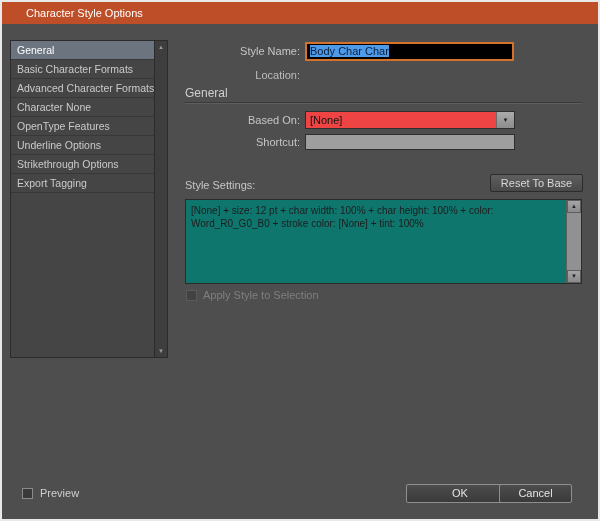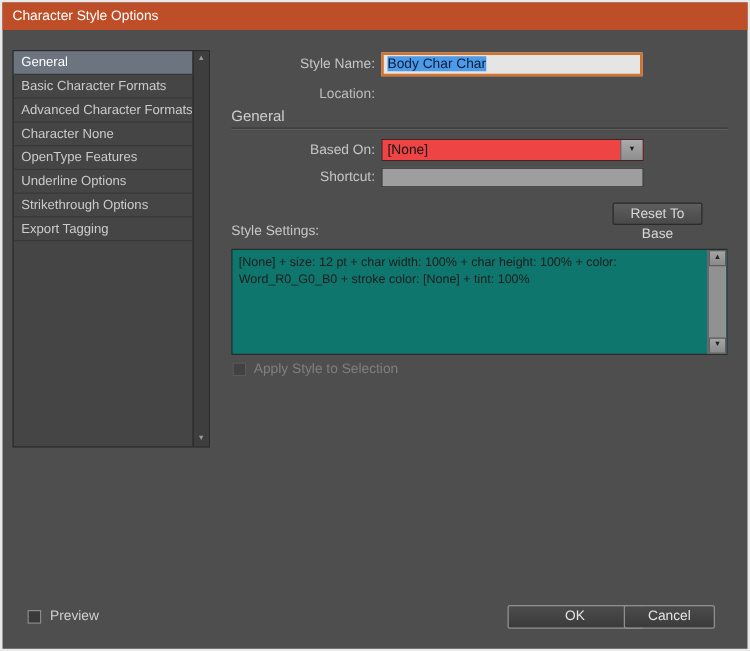--- a/index.html
+++ b/index.html
@@ -10,21 +10,21 @@
     -webkit-font-smoothing: antialiased;
   }
   .window {
     position: relative; width: 600px; height: 521px;
     box-sizing: border-box; border: 2px solid #E9E9E9;
     background: #4E4E4E;
   }
   .titlebar {
     position: absolute; left: 0; top: 0; width: 596px; height: 22px;
     background: #BE4E28; color: #FFFFFF; font-size: 11px; line-height: 22px;
-    padding-left: 8px; box-sizing: border-box;
+    padding-left: 24px; box-sizing: border-box;
   }
   
   .sidebar {
     position: absolute; left: 8px; top: 38px; width: 158px; height: 318px;
     background: #454545; border: 1px solid #2B2B2B; box-sizing: border-box;
   }
   .side-list { position: absolute; left: 0; top: 0; right: 13px; }
   .side-item {
     height: 18px; line-height: 18px; padding-left: 6px;
     font-size: 10.5px; color: #CBCBCB; border-bottom: 1px solid #383838;
@@ -42,21 +42,21 @@
   .side-scroll .arr.up { top: 0; }
   .side-scroll .arr.down { bottom: 0; }
   
   .rlabel { position: absolute; text-align: right; font-size: 11px; color: #C6C6C6; }
   .llabel { position: absolute; text-align: left; font-size: 11px; color: #C6C6C6; }
   .heading { position: absolute; font-size: 12px; color: #CFCFCF; }
   .rule { position: absolute; height: 1px; background: #3A3A3A; box-shadow: 0 1px 0 #5E5E5E; }
   
   .name-input {
     position: absolute; left: 303px; top: 40px; width: 209px; height: 19px;
-    box-sizing: border-box; border: 2px solid #D4722C; background: #e5e5e5;
+    box-sizing: border-box; border: 2px solid #D4722C; background: #000000;
     font-size: 11px; line-height: 15px; color: #111; padding-left: 3px;
     white-space: nowrap; overflow: hidden;
   }
   .name-input .selection { background: #4D9BE8; color: #0A1E3C; }
   .dropdown {
     position: absolute; left: 303px; top: 109px; width: 210px; height: 18px;
     box-sizing: border-box; border: 1px solid #2E2E2E; background: #ef4444;
   }
   .dropdown .dd-value {
     position: absolute; left: 4px; top: 0; right: 20px;
@@ -149,21 +149,21 @@
   <div class="rlabel" style="left:170px; top:112px; width:128px;">Based On:</div>
   <div class="dropdown">
     <div class="dd-value">[None]</div>
     <div class="dd-arrow">▼</div>
   </div>
 
   <div class="rlabel" style="left:170px; top:134px; width:128px;">Shortcut:</div>
   <div class="plain-input"></div>
 
   <div class="llabel" style="left:183px; top:177px; width:150px;">Style Settings:</div>
-  <div class="btn" style="left:488px; top:160px; width:72px; height:18px; line-height:16px;">Reset To Base</div>
+  <div class="btn" style="left:488px; top:172px; width:93px; height:18px; line-height:16px;">Reset To Base</div>
 
   <div class="settings-box">
     <div class="settings-text">[None] + size: 12 pt + char width: 100% + char height: 100% + color: Word_R0_G0_B0 + stroke color: [None] + tint: 100%</div>
     <div class="box-scroll">
       <div class="sbtn up">▲</div>
       <div class="sbtn down">▼</div>
     </div>
   </div>
 
   <div class="checkbox disabled" style="left:184px; top:288px;"></div>

